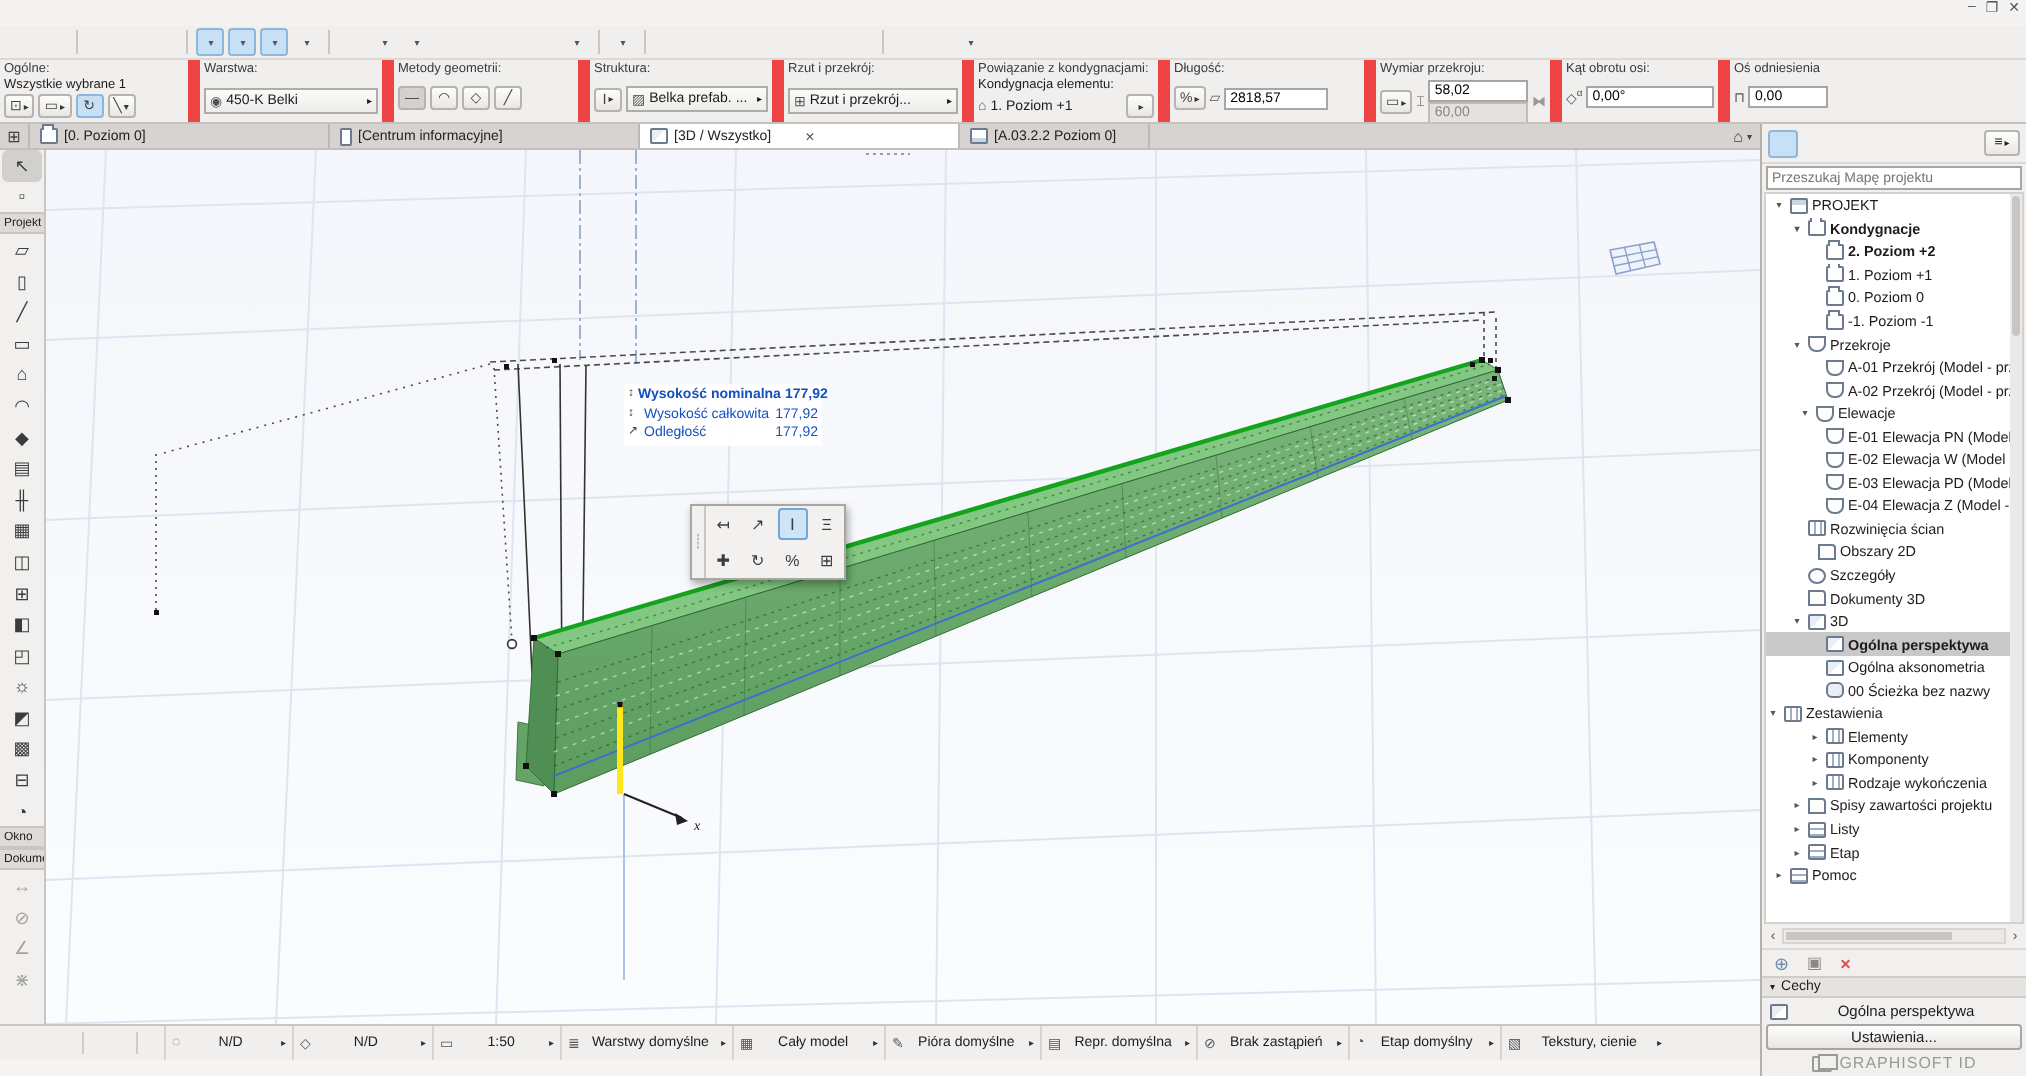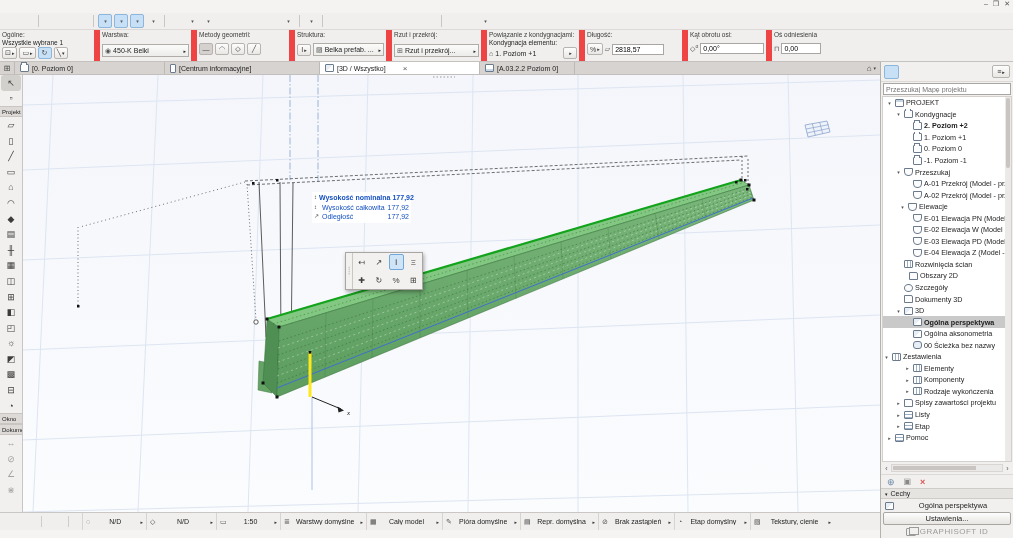--- a/index.html
+++ b/index.html
@@ -235,20 +235,32 @@
       </div>
     </div>
     <div class="ib-sec" style="width:103px">
       <div class="ib-label">Długość:</div>
       <div class="ib-row" style="margin-top:4px">
         <span class="ib-btn">%<span class="dar">▸</span></span>
         <span class="ib-mini">▱</span>
         <input class="ib-input" style="width: 52px;" readonly="" value="2818,57">
       </div>
     </div>
+    <div class="ib-sec" style="width:93px">
+      <div class="ib-label">Wymiar przekroju:</div>
+      <div style="display:flex;gap:2px;align-items:center;margin-top:1px">
+        <span class="ib-btn">▭<span class="dar">▸</span></span>
+        <span class="ib-mini">⌶</span>
+        <div style="flex:1">
+          <input class="ib-input" readonly="" value="58,02" style="">
+          <input class="ib-input dim" readonly="" value="60,00" style="">
+        </div>
+        <span class="ib-mini" style="color:#9a9895">⧓</span>
+      </div>
+    </div>
     <div class="ib-sec" style="width:84px">
       <div class="ib-label">Kąt obrotu osi:</div>
       <div class="ib-row" style="margin-top:4px">
         <span class="ib-mini">◇<sup style="font-size:5px">α</sup></span>
         <input class="ib-input" readonly="" value="0,00°" style="">
       </div>
     </div>
     <div class="ib-sec" style="width:51px;border-right:none">
       <div class="ib-label">Oś odniesienia</div>
       <div class="ib-row" style="margin-top:4px">
@@ -659,21 +671,21 @@
       <div class="nav-search">
         <input placeholder="Przeszukaj Mapę projektu" style="">
       </div>
       <div class="tree">
         <div>
             <div class="tree-row" style="padding-left: 3px;">
             <span class="twist">▾</span>
             <span class="tree-ic ic-project"></span>
             <span class="tlabel">PROJEKT</span>
           </div>
-            <div class="tree-row" style="padding-left: 12px;">
+            <div class="tree-row" style="padding-left: 12px; font-weight: bold;">
             <span class="twist">▾</span>
             <span class="tree-ic ic-folder"></span>
             <span class="tlabel">Kondygnacje</span>
           </div>
             <div class="tree-row" style="padding-left: 21px; font-weight: bold;">
             <span class="twist"></span>
             <span class="tree-ic ic-folder"></span>
             <span class="tlabel">2. Poziom +2</span>
           </div>
             <div class="tree-row" style="padding-left: 21px;">
@@ -687,21 +699,21 @@
             <span class="tlabel">0. Poziom 0</span>
           </div>
             <div class="tree-row" style="padding-left: 21px;">
             <span class="twist"></span>
             <span class="tree-ic ic-folder"></span>
             <span class="tlabel">-1. Poziom -1</span>
           </div>
             <div class="tree-row" style="padding-left: 12px;">
             <span class="twist">▾</span>
             <span class="tree-ic ic-cup"></span>
-            <span class="tlabel">Przeszukaj</span>
+            <span class="tlabel">Przekroje</span>
           </div>
             <div class="tree-row" style="padding-left: 21px;">
             <span class="twist"></span>
             <span class="tree-ic ic-cup"></span>
             <span class="tlabel">A-01 Przekrój (Model - przebudowani</span>
           </div>
             <div class="tree-row" style="padding-left: 21px;">
             <span class="twist"></span>
             <span class="tree-ic ic-cup"></span>
             <span class="tlabel">A-02 Przekrój (Model - przebudowani</span>

